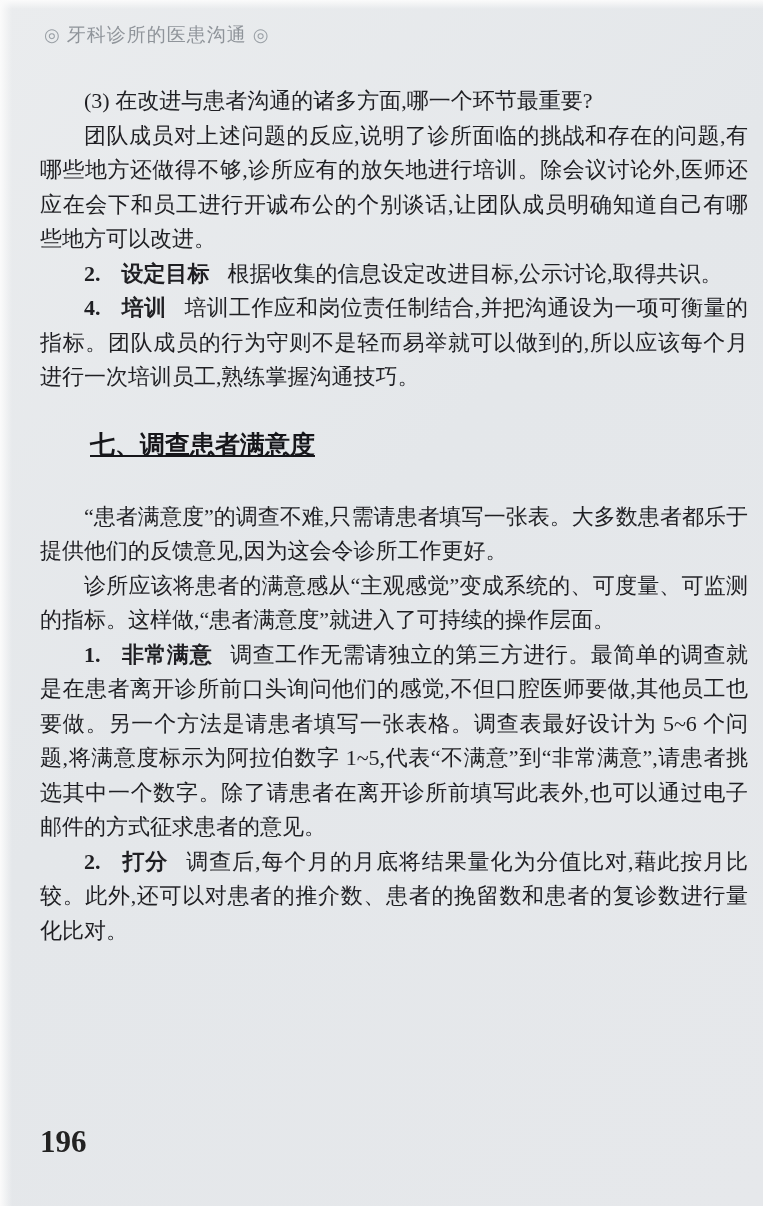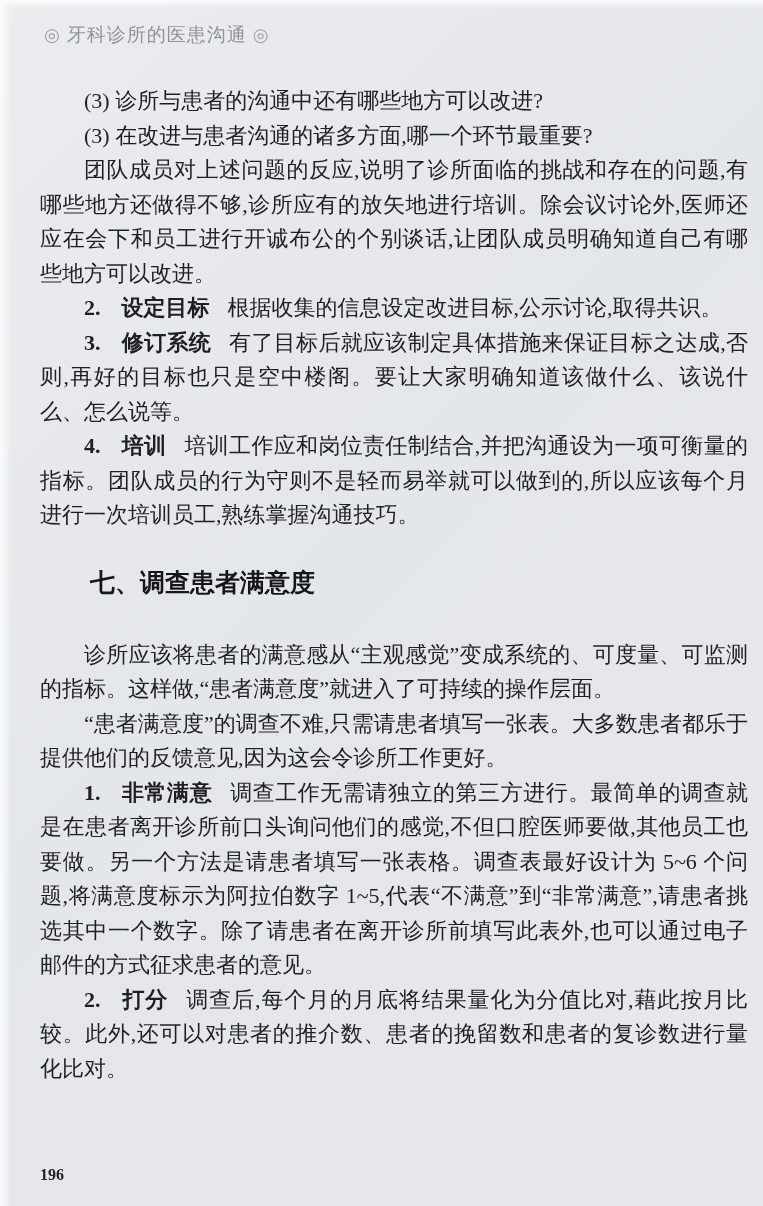--- a/index.html
+++ b/index.html
@@ -54,57 +54,55 @@
   }
   .section-heading {
     margin: 31px 0 38px 0;
     text-indent: 2em;
     font-family: "Liberation Sans", "DejaVu Sans", sans-serif;
     font-weight: bold;
     font-size: 25px;
     line-height: 36px;
     color: #16161a;
     text-align: left;
+    text-decoration: underline;
   }
   .page-number {
     position: absolute; left: 40px; top: 1124px;
     font-family: "Liberation Serif", "DejaVu Serif", serif;
     font-weight: bold;
-    font-size: 16px;
+    font-size: 31px;
     color: #222;
-    margin-top: 42px;
   }
 </style>
 </head>
 <body>
 
 <div class="page">
   <div class="edge-left"></div>
   <div class="edge-top"></div>
 
   <div class="running-header">
     <span class="ornament">◎</span><span>牙科诊所的医患沟通</span><span class="ornament">◎</span>
   </div>
 
   <div class="content">
-    <p>(3) 诊所与患者的沟通中还有哪些地方可以改进?</p>
     <p>(3) 在改进与患者沟通的诸多方面,哪一个环节最重要?</p>
 
     <p>团队成员对上述问题的反应,说明了诊所面临的挑战和存在的问题,有哪些地方还做得不够,诊所应有的放矢地进行培训。除会议讨论外,医师还应在会下和员工进行开诚布公的个别谈话,让团队成员明确知道自己有哪些地方可以改进。</p>
 
     <p><span class="num-lead">2.</span><span class="num-title">设定目标</span><span>根据收集的信息设定改进目标,公示讨论,取得共识。</span></p>
 
-    <p><span class="num-lead">3.</span><span class="num-title">修订系统</span><span>有了目标后就应该制定具体措施来保证目标之达成,否则,再好的目标也只是空中楼阁。要让大家明确知道该做什么、该说什么、怎么说等。</span></p>
 
     <p><span class="num-lead">4.</span><span class="num-title">培训</span><span>培训工作应和岗位责任制结合,并把沟通设为一项可衡量的指标。团队成员的行为守则不是轻而易举就可以做到的,所以应该每个月进行一次培训员工,熟练掌握沟通技巧。</span></p>
 
     <h2 class="section-heading">七、调查患者满意度</h2>
 
+    <p>“患者满意度”的调查不难,只需请患者填写一张表。大多数患者都乐于提供他们的反馈意见,因为这会令诊所工作更好。</p>
     <p>诊所应该将患者的满意感从“主观感觉”变成系统的、可度量、可监测的指标。这样做,“患者满意度”就进入了可持续的操作层面。</p>
-    <p>“患者满意度”的调查不难,只需请患者填写一张表。大多数患者都乐于提供他们的反馈意见,因为这会令诊所工作更好。</p>
 
     <p><span class="num-lead">1.</span><span class="num-title">非常满意</span><span>调查工作无需请独立的第三方进行。最简单的调查就是在患者离开诊所前口头询问他们的感觉,不但口腔医师要做,其他员工也要做。另一个方法是请患者填写一张表格。调查表最好设计为 5~6 个问题,将满意度标示为阿拉伯数字 1~5,代表“不满意”到“非常满意”,请患者挑选其中一个数字。除了请患者在离开诊所前填写此表外,也可以通过电子邮件的方式征求患者的意见。</span></p>
 
     <p><span class="num-lead">2.</span><span class="num-title">打分</span><span>调查后,每个月的月底将结果量化为分值比对,藉此按月比较。此外,还可以对患者的推介数、患者的挽留数和患者的复诊数进行量化比对。</span></p>
   </div>
 
   <div class="page-number">196</div>
 </div>
 
 </body></html>

